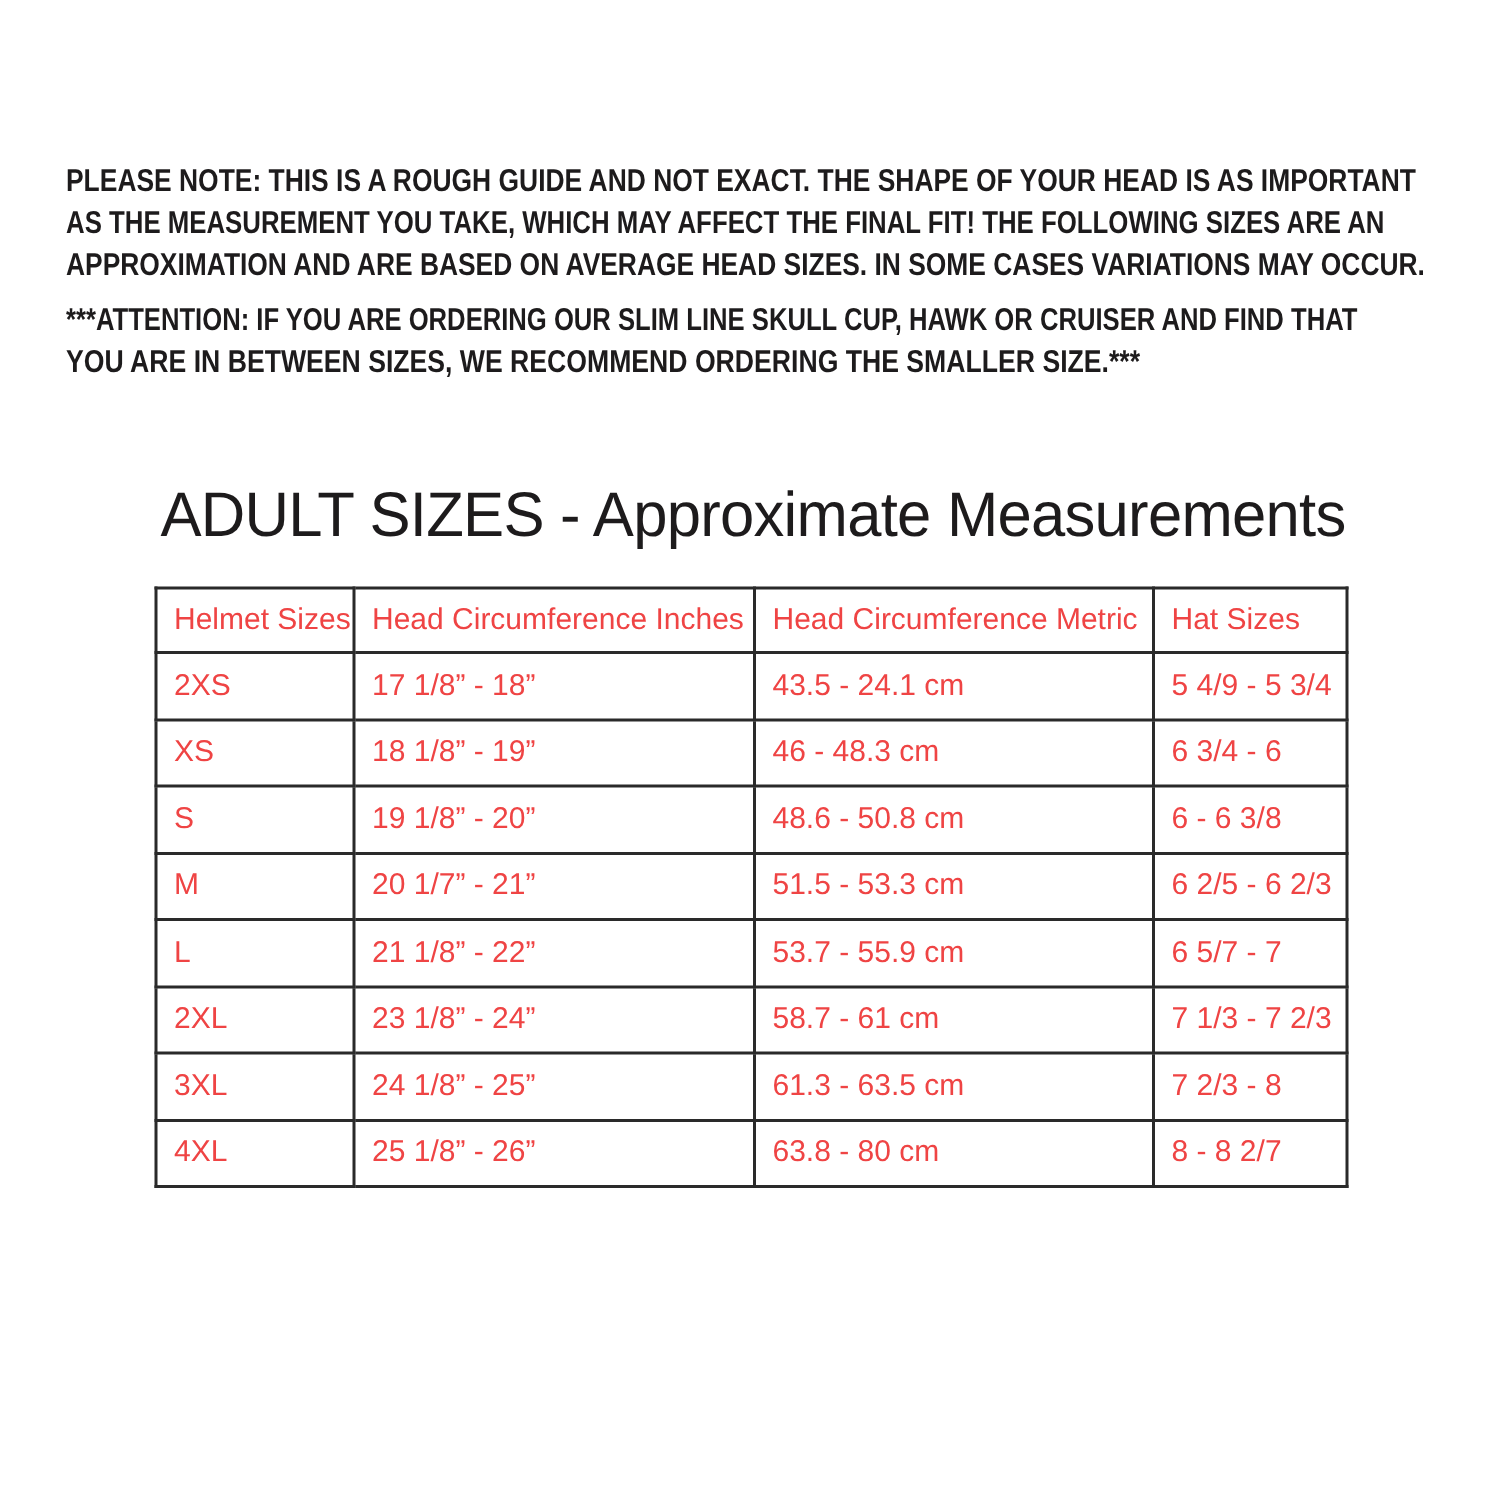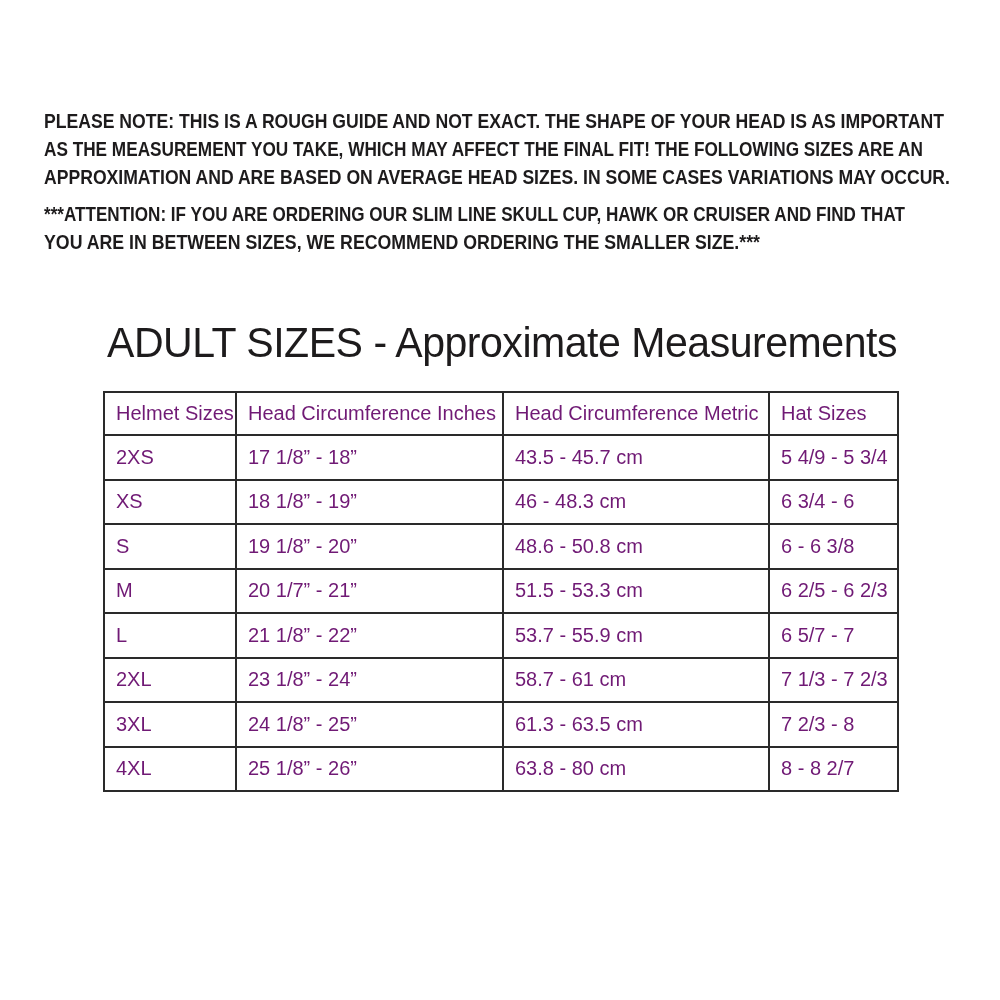--- a/index.html
+++ b/index.html
@@ -54,21 +54,21 @@
   .size-table col.c2 { width: 267px; }
   .size-table col.c3 { width: 266px; }
   .size-table col.c4 { width: 129px; }
   .size-table th, .size-table td {
     border: 2px solid #2a2a2a;
     text-align: left;
     vertical-align: middle;
     padding: 0 6px 0 11px;
     font-size: 20px;
     font-weight: 400;
-    color: #701a75;
+    color: #ef4444;
     white-space: nowrap;
     overflow: hidden;
   }
   .size-table thead tr { height: 43px; }
   .size-table tbody tr { height: 44.5px; }
   .size-table th { font-weight: 400; }
   .size-table td.em { font-weight: 700; }
   .size-table td.em-lg { font-weight: 700; font-size: 22.5px; letter-spacing: 0.3px; }
 </style>
 </head>
@@ -99,21 +99,21 @@
       <th>Helmet Sizes</th>
       <th>Head Circumference Inches</th>
       <th>Head Circumference Metric</th>
       <th>Hat Sizes</th>
     </tr>
   </thead>
   <tbody>
     <tr>
       <td>2XS</td>
       <td>17 1/8” - 18”</td>
-      <td>43.5 - 45.7 cm</td>
+      <td>43.5 - 24.1 cm</td>
       <td>5 4/9 - 5 3/4</td>
     </tr>
     <tr>
       <td>XS</td>
       <td>18 1/8” - 19”</td>
       <td>46 - 48.3 cm</td>
       <td>6 3/4 - 6</td>
     </tr>
     <tr>
       <td>S</td>

